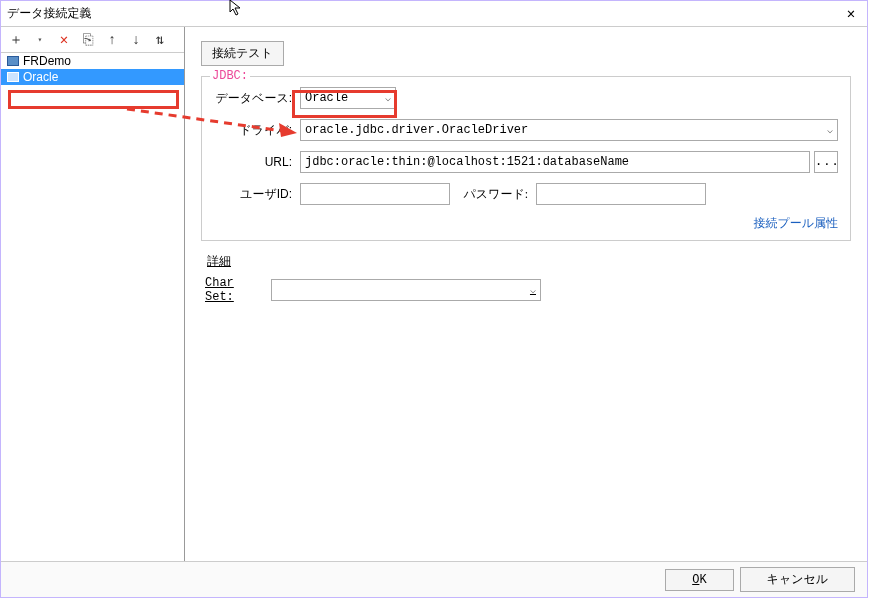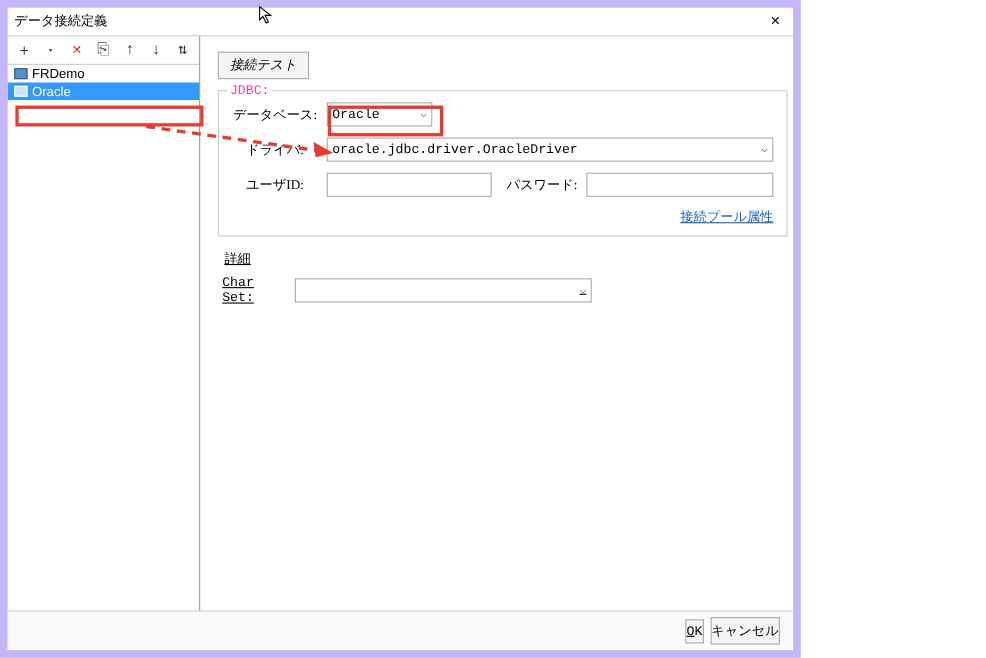--- a/index.html
+++ b/index.html
@@ -1,43 +1,43 @@
 <!DOCTYPE html>
 <html><head>
 <meta charset="utf-8">
 <style>
 * { box-sizing: border-box; margin: 0; padding: 0; }
 body { font-family: "MS Gothic", "Courier New", monospace; font-size: 12px; background: #fff; color: #000; }
-.window { width: 728px; height: 598px; border: 7px solid #c4b5fd; position: relative; }
+.window { width: 868px; height: 598px; border: 1px solid #c4b5fd; position: relative; }
 .titlebar { height: 26px; display: flex; align-items: center; justify-content: space-between; padding: 0 6px; border-bottom: 1px solid #ccc; }
 .title-text { font-size: 12px; }
 .close-btn { width: 20px; height: 20px; text-align: center; line-height: 20px; cursor: pointer; font-size: 14px; }
 .body { display: flex; height: 534px; }
 .sidebar { width: 184px; border-right: 1px solid #999; display: flex; flex-direction: column; }
 .toolbar { height: 26px; border-bottom: 1px solid #ccc; display: flex; align-items: center; gap: 6px; padding: 0 6px; }
 .tb-icon { width: 18px; height: 18px; display: inline-flex; align-items: center; justify-content: center; cursor: pointer; font-size: 14px; }
 .list { flex: 1; overflow: auto; }
 .list-item { height: 16px; display: flex; align-items: center; padding: 0 6px; gap: 4px; font-family: Liberation Sans, sans-serif; font-size: 12px; white-space: nowrap; }
 .list-item.selected { background: #3399ff; color: #fff; }
 .db-icon { width: 12px; height: 10px; background: #5a8fc7; border: 1px solid #2a5a9a; display: inline-block; }
 .main { flex: 1; padding: 14px 16px 0 16px; position: relative; }
-.test-btn { border: 1px solid #aaa; background: #f5f5f5; padding: 3px 10px; font-size: 12px; font-family: inherit; cursor: pointer; font-style: italic; }
+.test-btn { border: 1px solid #aaa; background: #f5f5f5; padding: 3px 10px; font-size: 12px; font-family: inherit; cursor: pointer; }
 .fieldset { border: 1px solid #ccc; margin-top: 10px; padding: 10px 12px 6px 12px; position: relative; }
 .legend { color: #ec4899; font-size: 12px; position: absolute; top: -8px; left: 8px; background: #fff; padding: 0 2px; }
 .form-row { display: flex; align-items: center; margin-bottom: 10px; gap: 4px; }
-.form-label { text-align: center; width: 78px; font-family: Liberation Serif, serif; font-size: 12px; margin-right: 4px; }
+.form-label { text-align: right; width: 78px; font-family: Liberation Sans, sans-serif; font-size: 12px; margin-right: 4px; }
 .select-box { border: 1px solid #aaa; height: 22px; display: flex; align-items: center; justify-content: space-between; padding: 0 4px; background: #fff; font-family: "Courier New", monospace; font-size: 12px; cursor: pointer; }
 .select-arrow { font-size: 10px; color: #555; margin-left: 6px; }
 .text-input { border: 1px solid #aaa; height: 22px; padding: 0 4px; font-family: "Courier New", monospace; font-size: 12px; background: #fff; }
 .ellipsis-btn { width: 24px; height: 22px; border: 1px solid #aaa; background: #fff; text-align: center; line-height: 18px; cursor: pointer; font-family: monospace; letter-spacing: 1px; }
-.link { color: #1a5fbf; text-decoration: underline; cursor: pointer; font-size: 12px; }
+.link { color: #1a5fbf; cursor: pointer; font-size: 12px; }
 .detail-section { margin-top: 12px; padding: 0 2px; text-decoration: underline; }
 .detail-label { font-size: 12px; margin-bottom: 6px; margin-left: 4px; }
 .footer { position: absolute; bottom: 0; left: 0; right: 0; height: 36px; border-top: 1px solid #ccc; display: flex; justify-content: flex-end; align-items: center; gap: 6px; padding: 0 12px; background: #fafafa; }
-.footer-btn { border: 1px solid #aaa; background: #f5f5f5; padding: 3px 0; font-size: 12px; cursor: pointer; font-family: inherit; text-align: right; }
+.footer-btn { border: 1px solid #aaa; background: #f5f5f5; padding: 3px 26px; font-size: 12px; cursor: pointer; font-family: inherit; text-align: right; }
 .footer-btn .ul { text-decoration: underline; }
 .highlight-box { position: absolute; border: 3px solid #e63b2e; pointer-events: none; }
 .arrow-svg { position: absolute; pointer-events: none; }
 .cursor { position: absolute; top: -2px; left: 228px; pointer-events: none; }
 </style>
 </head>
 <body>
 
 <div class="window">
   <div class="cursor">
@@ -89,20 +89,25 @@
         </div>
 
         <div class="form-row">
           <span class="form-label">ドライバ:</span>
           <div class="select-box" style="flex:1;">
             <span>oracle.jdbc.driver.OracleDriver</span>
             <span class="select-arrow">⌵</span>
           </div>
         </div>
 
+        <div class="form-row">
+          <span class="form-label">URL:</span>
+          <input class="text-input" style="flex: 1 1 0%;" value="jdbc:oracle:thin:@localhost:1521:databaseName">
+          <div class="ellipsis-btn">...</div>
+        </div>
 
         <div class="form-row">
           <span class="form-label">ユーザID:</span>
           <input class="text-input" style="width: 150px;" value="">
           <span style="width:74px;text-align:right;margin-right:4px;font-family:Liberation Serif, serif;">パスワード:</span>
           <input type="password" class="text-input" style="width: 170px;" value="">
         </div>
 
         <div style="text-align:right;margin-top:4px;margin-bottom:2px;">
           <span class="link">接続プール属性</span>

